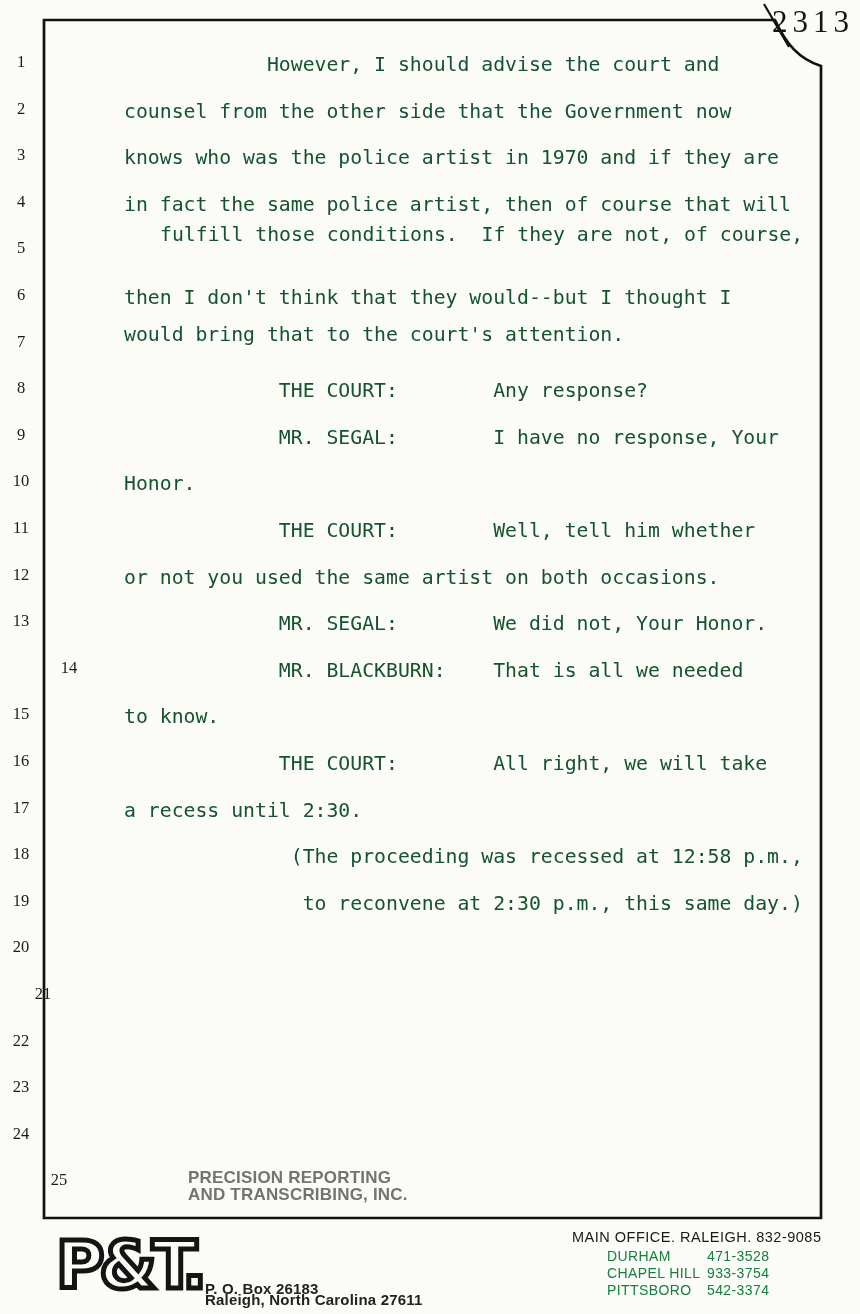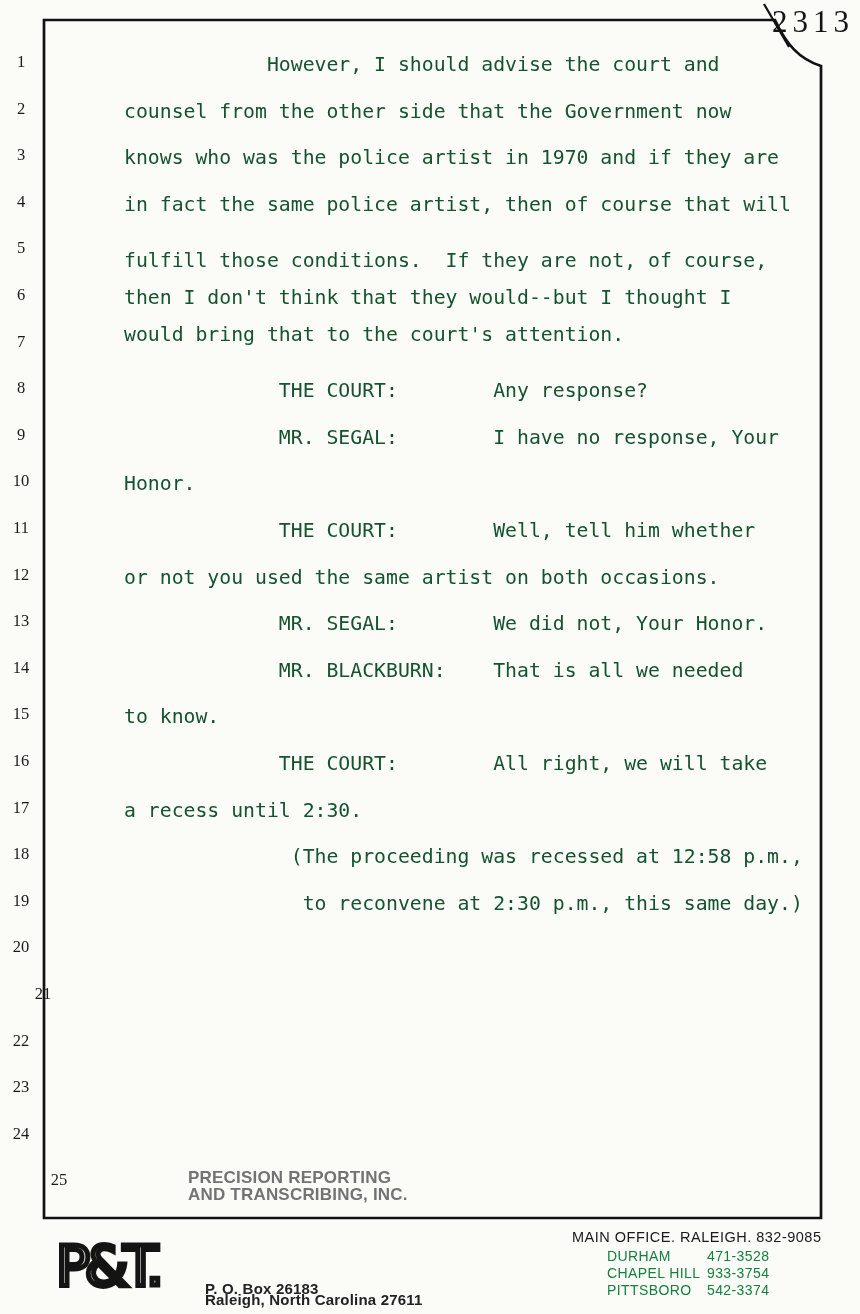--- a/index.html
+++ b/index.html
@@ -19,22 +19,22 @@
     font-family:"Liberation Serif",serif;font-size:16.5px;color:#1a1a1a;
     line-height:22px;
   }
   .tline{
     position:absolute;left:124px;
     font-size:19.8px;line-height:24px;white-space:pre;color:#14532d;
   }
   
   .logo-text{
     position:absolute;left:56px;top:1222px;
-    font-family:"DejaVu Sans",sans-serif;font-weight:normal;
-    font-size:56px;line-height:88px;letter-spacing:-5px;
+    font-family:"DejaVu Sans",sans-serif;font-weight:bold;
+    font-size:66px;line-height:88px;letter-spacing:-5px;
     color:#fbfbf8;-webkit-text-stroke:5px #141414;
   }
   .company{
     position:absolute;left:188px;top:1170px;
     font-family:"Liberation Sans",sans-serif;font-weight:700;
     font-size:17px;line-height:16.5px;letter-spacing:0.2px;color:#737373;
   }
   .addr{
     position:absolute;left:205px;top:1283px;
     font-family:"Liberation Sans",sans-serif;font-weight:700;
@@ -72,40 +72,40 @@
       <div class="lineno" style="top: 190.8px;">4</div>
       <div class="lineno" style="top: 237.4px;">5</div>
       <div class="lineno" style="top: 284px;">6</div>
       <div class="lineno" style="top: 330.6px;">7</div>
       <div class="lineno" style="top: 377.2px;">8</div>
       <div class="lineno" style="top: 423.8px;">9</div>
       <div class="lineno" style="top: 470.4px;">10</div>
       <div class="lineno" style="top: 517px;">11</div>
       <div class="lineno" style="top: 563.6px;">12</div>
       <div class="lineno" style="top: 610.2px;">13</div>
-      <div class="lineno" style="top: 656.8px;">14</div>
+      <div class="lineno" style="top: 656.8px; padding-left: 48px;">14</div>
       <div class="lineno" style="top: 703.4px;">15</div>
       <div class="lineno" style="top: 750px;">16</div>
       <div class="lineno" style="top: 796.6px;">17</div>
       <div class="lineno" style="top: 843.2px;">18</div>
       <div class="lineno" style="top: 889.8px;">19</div>
       <div class="lineno" style="top: 936.4px;">20</div>
       <div class="lineno" style="top: 983px; padding-left: 22px;">21</div>
       <div class="lineno" style="top: 1029.6px;">22</div>
       <div class="lineno" style="top: 1076.2px;">23</div>
       <div class="lineno" style="top: 1122.8px;">24</div>
       <div class="lineno" style="top: 1169.4px; padding-left: 38px;">25</div>
     </div>
 
   <div id="tlines">
       <div class="tline" style="top: 53px;">            However, I should advise the court and</div>
       <div class="tline" style="top: 99.6px;">counsel from the other side that the Government now</div>
       <div class="tline" style="top: 146.2px;">knows who was the police artist in 1970 and if they are</div>
       <div class="tline" style="top: 192.8px;">in fact the same police artist, then of course that will</div>
-      <div class="tline" style="top: 249px;">fulfill those conditions.  If they are not, of course,</div>
+      <div class="tline" style="top: 223px; margin-left: 36px;">fulfill those conditions.  If they are not, of course,</div>
       <div class="tline" style="top: 286px;">then I don't think that they would--but I thought I</div>
       <div class="tline" style="top: 323px;">would bring that to the court's attention.</div>
       <div class="tline" style="top: 379.2px;">             THE COURT:        Any response?</div>
       <div class="tline" style="top: 425.8px;">             MR. SEGAL:        I have no response, Your</div>
       <div class="tline" style="top: 472.4px;">Honor.</div>
       <div class="tline" style="top: 519px;">             THE COURT:        Well, tell him whether</div>
       <div class="tline" style="top: 565.6px;">or not you used the same artist on both occasions.</div>
       <div class="tline" style="top: 612.2px;">             MR. SEGAL:        We did not, Your Honor.</div>
       <div class="tline" style="top: 658.8px;">             MR. BLACKBURN:    That is all we needed</div>
       <div class="tline" style="top: 705.4px;">to know.</div>

